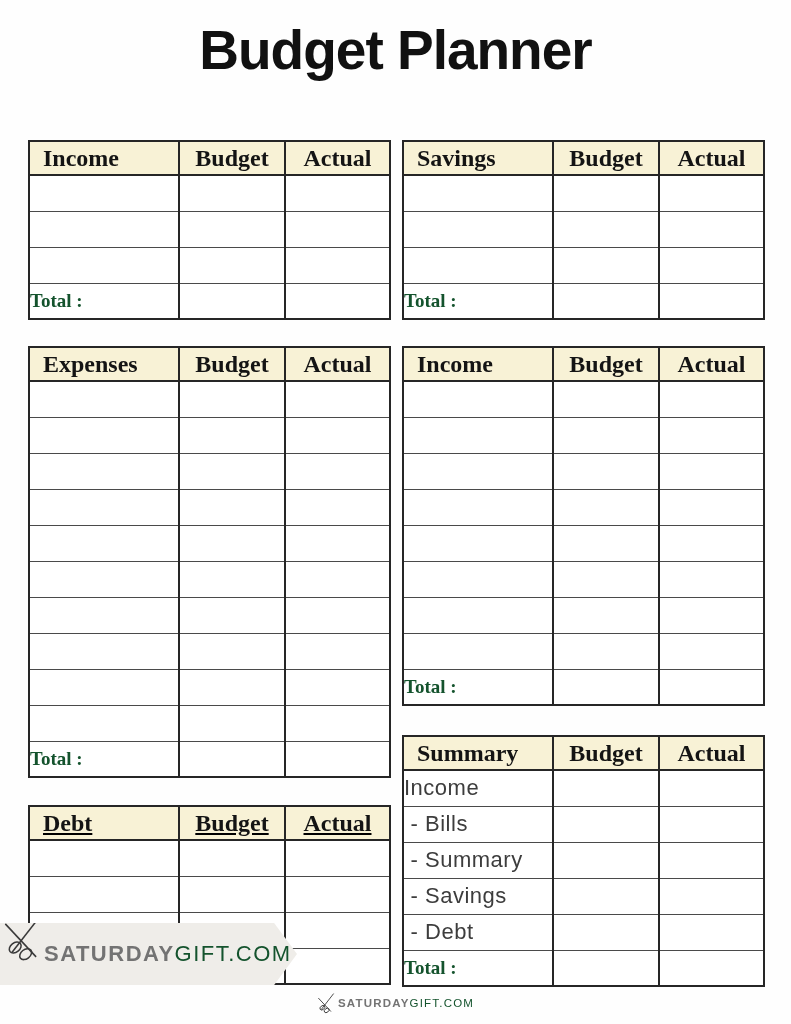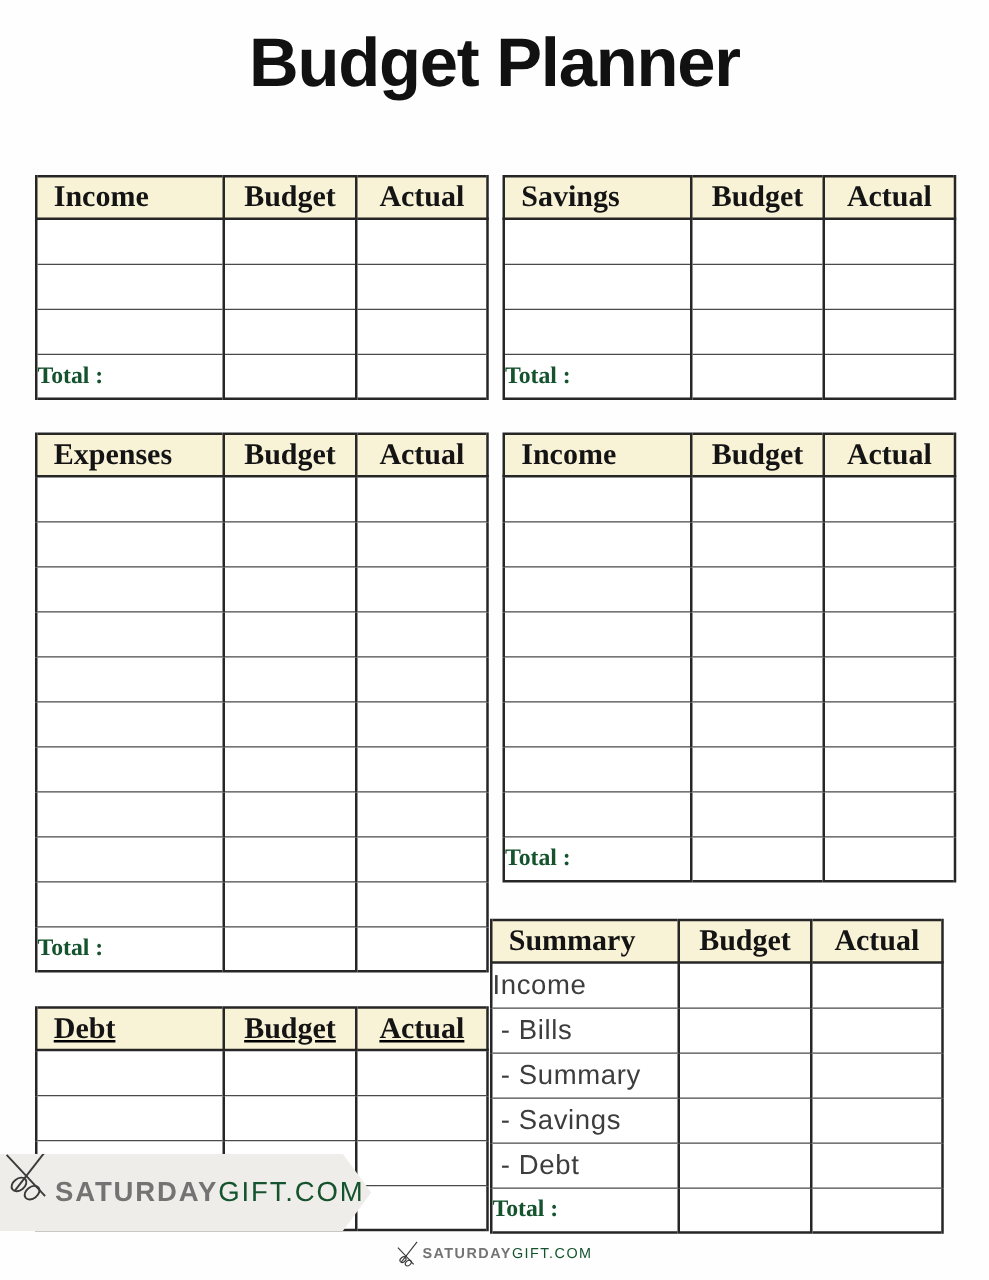--- a/index.html
+++ b/index.html
@@ -35,21 +35,21 @@
   }
   td.summary-label{
     font-family:"Liberation Sans",sans-serif;font-size:22px;color:#3d3d3d;
     text-align:left;padding-left:11px;letter-spacing:0.5px;white-space:pre;
   }
   
   #income-table  {left:28px;top:140px;}
   #savings-table {left:402px;top:140px;}
   #expenses-table{left:28px;top:346px;}
   #bills-table   {left:402px;top:346px;}
-  #summary-table {left:392px;top:735px;padding-left:32px;}
+  #summary-table {left:402px;top:735px;padding-left:32px;}
   #debt-table    {left:28px;top:805px;text-decoration:underline;}
   
   .watermark{
     position:absolute;left:0;top:923px;width:297px;height:62px;z-index:5;
     background:#efede9;
     clip-path:polygon(0 0,92.3% 0,100% 50%,92.3% 100%,0 100%);
     display:flex;align-items:center;
   }
   .watermark .wm-text{margin-left:44px;font-size:22px;letter-spacing:1.5px;white-space:nowrap;}
   .wm-bold{font-weight:bold;color:#737373;}

